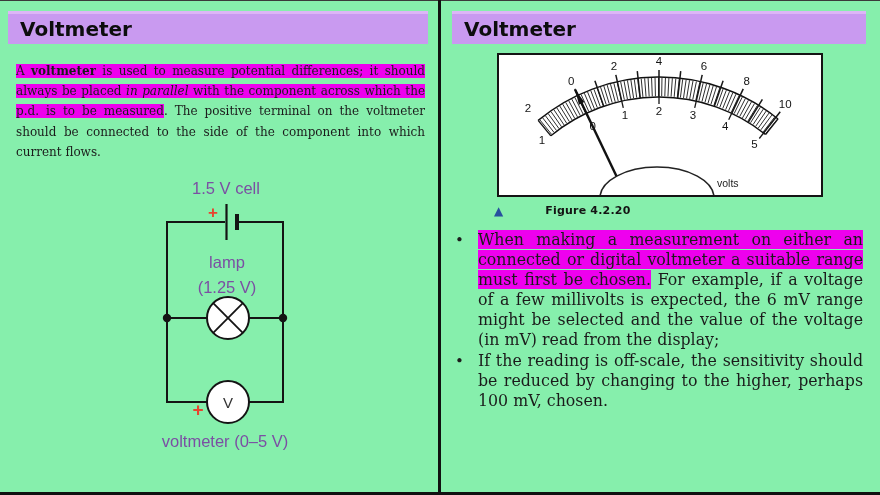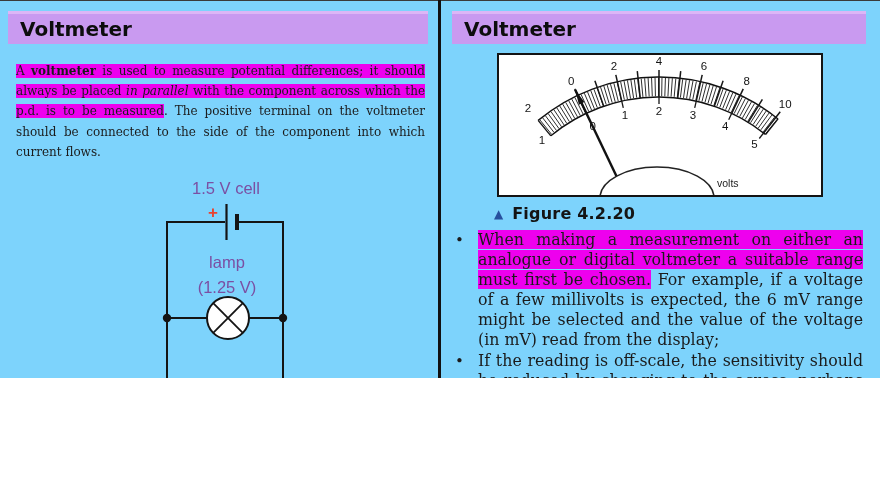--- a/index.html
+++ b/index.html
@@ -1,16 +1,16 @@
 <!DOCTYPE html>
 <html style="--header-bg: #c99af0; --header-top-edge: #dcb6f6; --highlight: #ee00ee; --circuit-label: #7b4fa3; --plus-sign: #e8432f; --caption-marker-color: #27509e;"><head>
 <meta charset="utf-8">
 <style>
   html,body{margin:0;padding:0;background:#fff;}
-  .page{position:relative;width:880px;height:378px;background:#7dd3fc;overflow:hidden;
+  .page{position:relative;width:880px;height:495px;background:#86efac;overflow:hidden;
         font-family:"DejaVu Serif", serif;color:#1b1b1b;}
   .top-hairline{position:absolute;left:0;top:0;width:880px;height:1px;background:#3a3a3a;}
   .bottom-border{position:absolute;left:0;top:492px;width:880px;height:3px;background:#111;}
   .divider{position:absolute;left:438px;top:0;width:3px;height:495px;background:#111;}
 
   .header-bar{position:absolute;top:11px;height:33px;box-sizing:border-box;
               background:var(--header-bg);border-top:3px solid var(--header-top-edge);}
   .header-bar h1{margin:0;padding:1px 0 0 12px;font-family:"DejaVu Sans",sans-serif;
                  font-weight:bold;font-size:20px;line-height:28px;color:#0d0d0d;}
   .header-left{left:8px;width:420px;}
@@ -22,21 +22,21 @@
   .b{font-weight:bold;}
   .i{font-style:italic;}
 
   .circuit-wrap{position:absolute;left:140px;top:176px;width:190px;height:274px;}
 
   .figure-box{position:absolute;left:497px;top:53px;width:322px;height:140px;
               border:2px solid #141414;background:#fff;}
   .figure-caption{position:absolute;left:494px;top:204px;display:flex;align-items:center;
                   font-family:"DejaVu Sans",sans-serif;font-weight:bold;}
   .figure-caption .tri{color:var(--caption-marker-color);font-size:12px;margin-right:9px;line-height:1;}
-  .figure-caption .cap{font-size:16px;color:#141414;letter-spacing:.2px;}
+  .figure-caption .cap{font-size:11px;color:#141414;letter-spacing:.2px;margin-left:33px;}
 
   .bullets{position:absolute;left:455px;top:230px;width:408px;}
   .bullet-row{display:flex;}
   .bullet-row .dot{width:23px;flex:0 0 23px;font-size:15px;line-height:20.1px;}
   .bullet-row .btext{flex:1;font-size:15.8px;line-height:20.1px;text-align:justify;}
 
   svg text{font-family:"Liberation Sans",sans-serif;}
 </style>
 </head>
 <body>
@@ -209,22 +209,22 @@
   </div>
 
   <div class="figure-caption">
     <span class="tri">▲</span>
     <span class="cap">Figure 4.2.20</span>
   </div>
 
   <div class="bullets">
     <div class="bullet-row">
       <span class="dot">•</span>
-      <div class="btext"><span class="hl">When making a measurement on either an analogue or digital voltmeter a suitable range must first be chosen.</span><span> For example, if a voltage of a few millivolts is expected, the 6 mV range might be selected and the value of the voltage (in mV) read from the display;</span></div>
+      <div class="btext"><span class="hl">When making a measurement on either an connected or digital voltmeter a suitable range must first be chosen.</span><span> For example, if a voltage of a few millivolts is expected, the 6 mV range might be selected and the value of the voltage (in mV) read from the display;</span></div>
     </div>
     <div class="bullet-row">
       <span class="dot">•</span>
-      <div class="btext"><span>If the reading is off-scale, the sensitivity should be reduced by changing to the across, perhaps 100 mV, range.</span></div>
+      <div class="btext"><span>If the reading is off-scale, the sensitivity should be reduced by changing to the higher, perhaps 100 mV, chosen.</span></div>
     </div>
   </div>
 
   <div class="bottom-border"></div>
 </div>
 
 </body></html>

